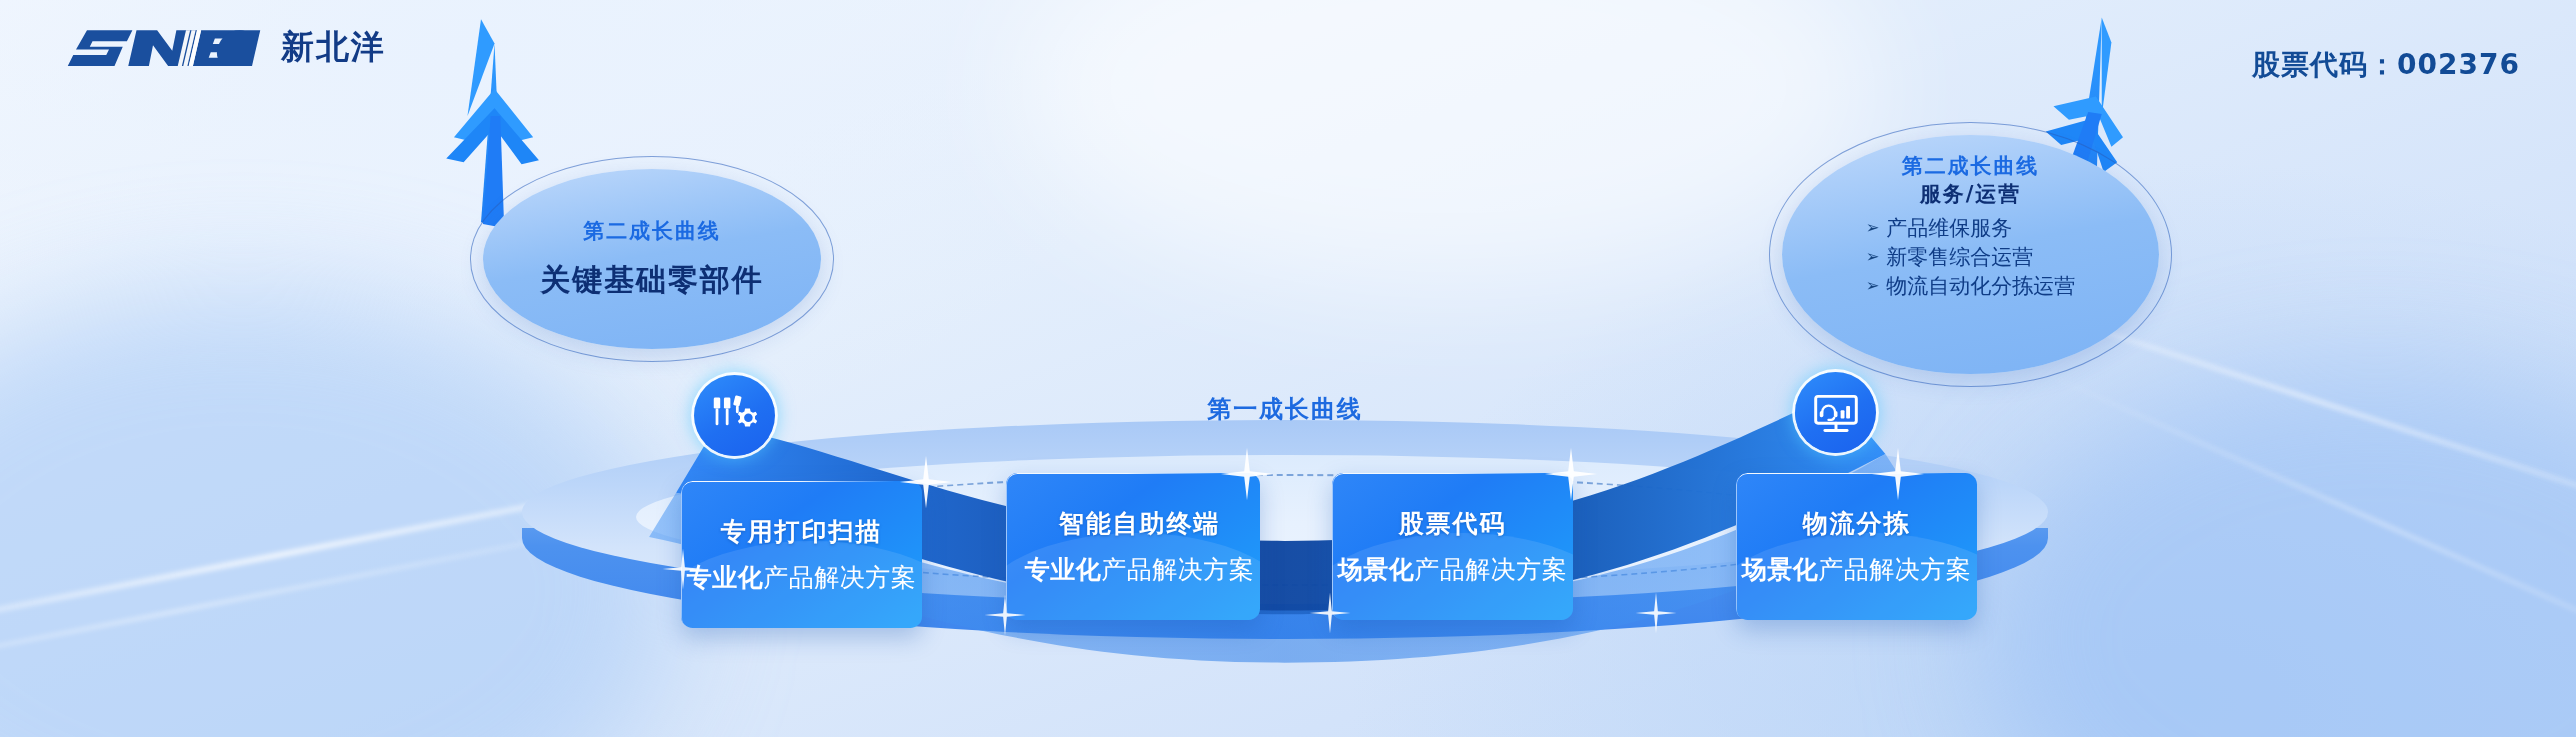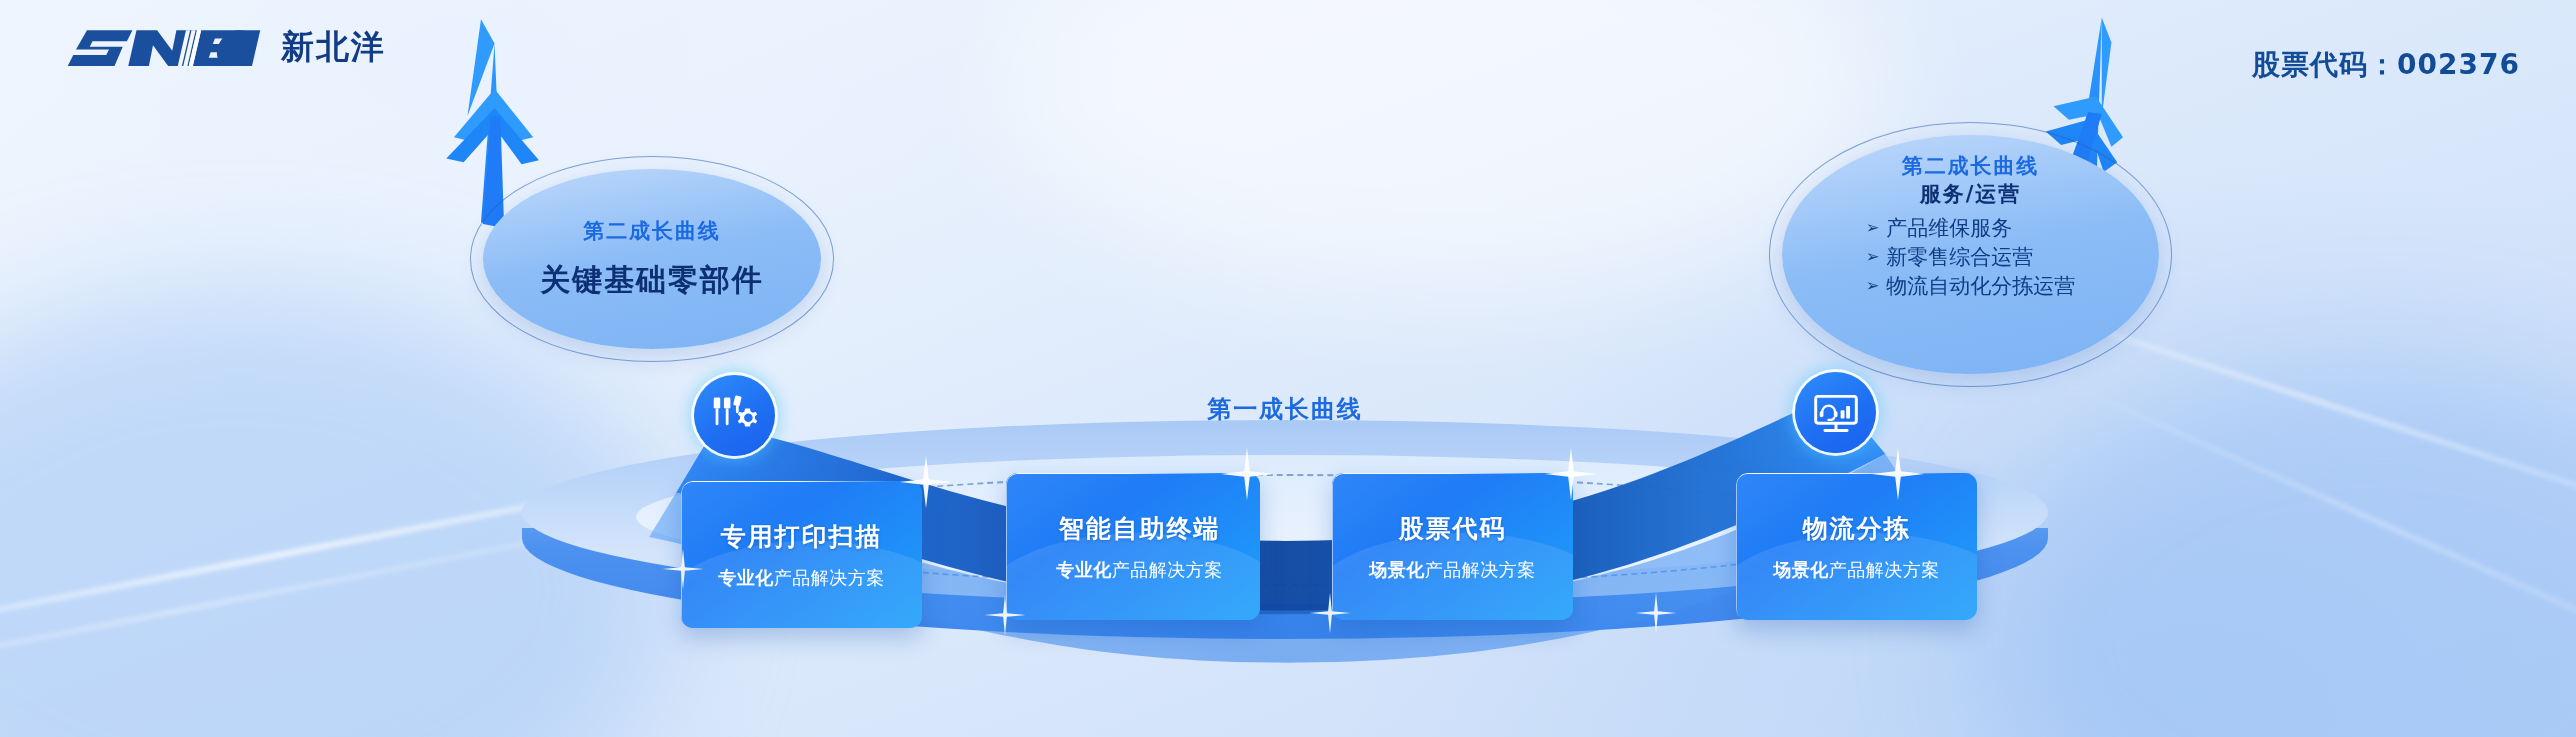--- a/index.html
+++ b/index.html
@@ -98,21 +98,21 @@
         display:flex;flex-direction:column;align-items:center;justify-content:center;gap:13px;
         overflow:hidden;}
   .card::before{content:"";position:absolute;left:-29px;bottom:-68px;width:319px;height:155px;
         border-radius:50%;background:rgba(255,255,255,.10);}
   .card-edge{position:absolute;left:0;top:0;width:100%;height:100%;border-radius:11.6px;
         border-top:1.9px solid rgba(255,255,255,.95);border-left:1.9px solid rgba(255,255,255,.55);
         -webkit-mask-image:linear-gradient(135deg,#000 0%,#000 30%,transparent 55%);
         mask-image:linear-gradient(135deg,#000 0%,#000 30%,transparent 55%);}
   .card-t{position:relative;font-size:25px;font-weight:700;color:#fff;letter-spacing:1.9px;
           font-family:"DejaVu Sans","Liberation Sans",sans-serif;text-shadow:0 1px 2.9px rgba(10,50,120,.35);}
-  .card-s{position:relative;font-size:18px;color:#fff;letter-spacing:0.5px;
+  .card-s{position:relative;font-size:25px;color:#fff;letter-spacing:0.5px;
           font-family:"DejaVu Sans","Liberation Sans",sans-serif;}
   .card-s b{font-weight:700;}
   .c1{left:681px;top:481px;}
   .c2{left:1006px;top:473px;padding-left:13px;}
   .c3{left:1332px;top:473px;}
   .c4{left:1736px;top:473px;justify-content:center;}
 
   .spark{position:absolute;width:56px;height:56px;pointer-events:none;}
 </style>
 </head>

